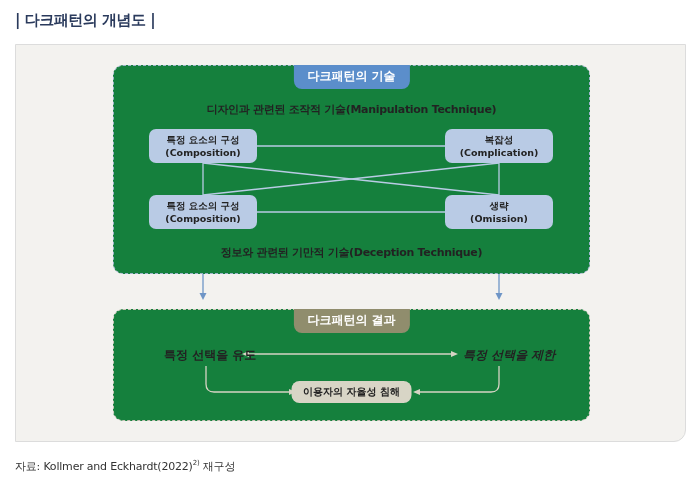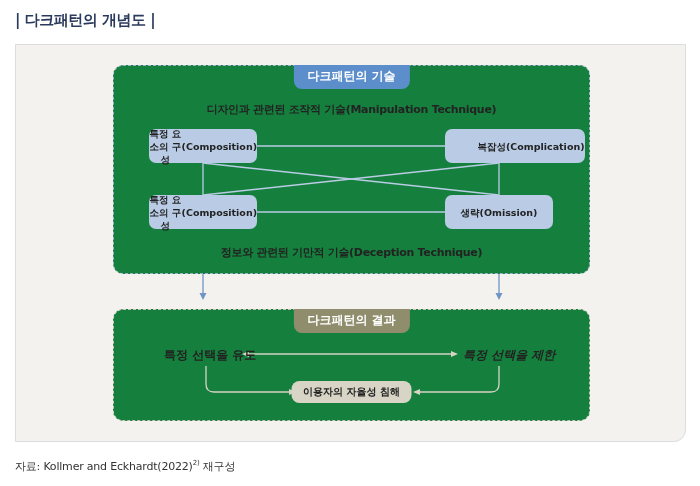--- a/index.html
+++ b/index.html
@@ -9,21 +9,21 @@
   .panel { position:absolute; left:15px; top:44px; width:671px; height:398px; background:#f3f2ef;
            border:1px solid #dcdcdc; border-radius:0 0 12px 0; box-sizing:border-box; }
   .dash-box { position:absolute; background:#15803d; border:1.5px dashed #9fb4cc; border-radius:10px; box-sizing:border-box; }
   .dash-box.top { left:97px; top:20px; width:477px; height:209px; }
   .dash-box.bottom { left:97px; top:264px; width:477px; height:112px; border-color:#c9c6b8; }
   .pill-head { position:absolute; left:50%; transform:translateX(-50%); top:-1px; padding:3px 14px 4px; font-size:12px;
                font-weight:bold; color:#fff; border-radius:0 0 8px 8px; white-space:nowrap; }
   .pill-head.blue { background:#5b8ecb; }
   .pill-head.olive { background:#908d6d; }
   .subtitle { position:absolute; left:0; right:0; text-align:center; font-size:11px; font-weight:bold; color:#222; letter-spacing:-0.3px; }
-  .node { position:absolute; width:108px; height:34px; background:#b9cbe5; border-radius:7px; display:flex; 
+  .node { position:absolute; width:108px; height:34px; background:#b9cbe5; border-radius:7px; display:flex; flex-direction:column;
           align-items:center; justify-content:center; font-size:9.5px; font-weight:bold; color:#222; line-height:13px; text-align:center; }
   svg.lines { position:absolute; left:0; top:0; }
   .result-text { position:absolute; font-size:12px; font-weight:bold; color:#222; white-space:nowrap; }
   .result-pill { position:absolute; left:50%; transform:translateX(-50%); top:71px; padding:4px 12px; background:#d8d5c6;
                  border-radius:8px; font-size:10px; font-weight:bold; color:#222; white-space:nowrap; }
   .source { position:absolute; left:15px; top:459px; font-size:11px; color:#333; letter-spacing:-0.2px; }
   .source sup { font-size:7px; }
 </style>
 </head>
 <body>
@@ -44,21 +44,21 @@
         <line x1="385" y1="97" x2="385" y2="129"></line>
         <line x1="89" y1="97" x2="385" y2="129"></line>
         <line x1="385" y1="97" x2="89" y2="129"></line>
       </g>
     </svg>
 
     <div class="node" style="left:35px; top:63px;">
       <span>특정 요소의 구성</span>
       <span>(Composition)</span>
     </div>
-    <div class="node" style="left:331px; top:63px;padding-left:32px;">
+    <div class="node" style="left:331px; top:63px;">
       <span>복잡성</span>
       <span>(Complication)</span>
     </div>
     <div class="node" style="left:35px; top:129px;">
       <span>특정 요소의 구성</span>
       <span>(Composition)</span>
     </div>
     <div class="node" style="left:331px; top:129px;">
       <span>생략</span>
       <span>(Omission)</span>

